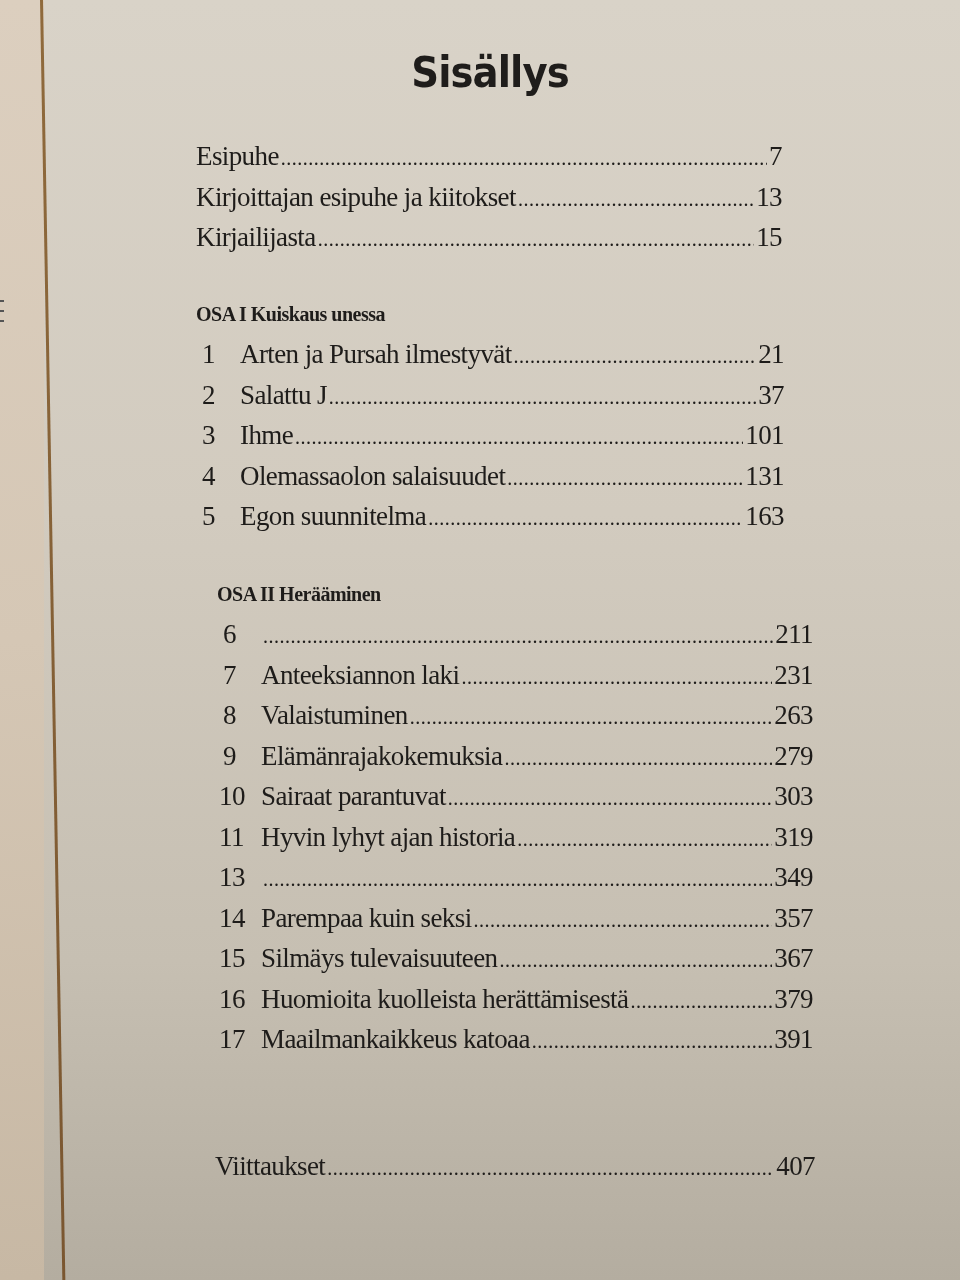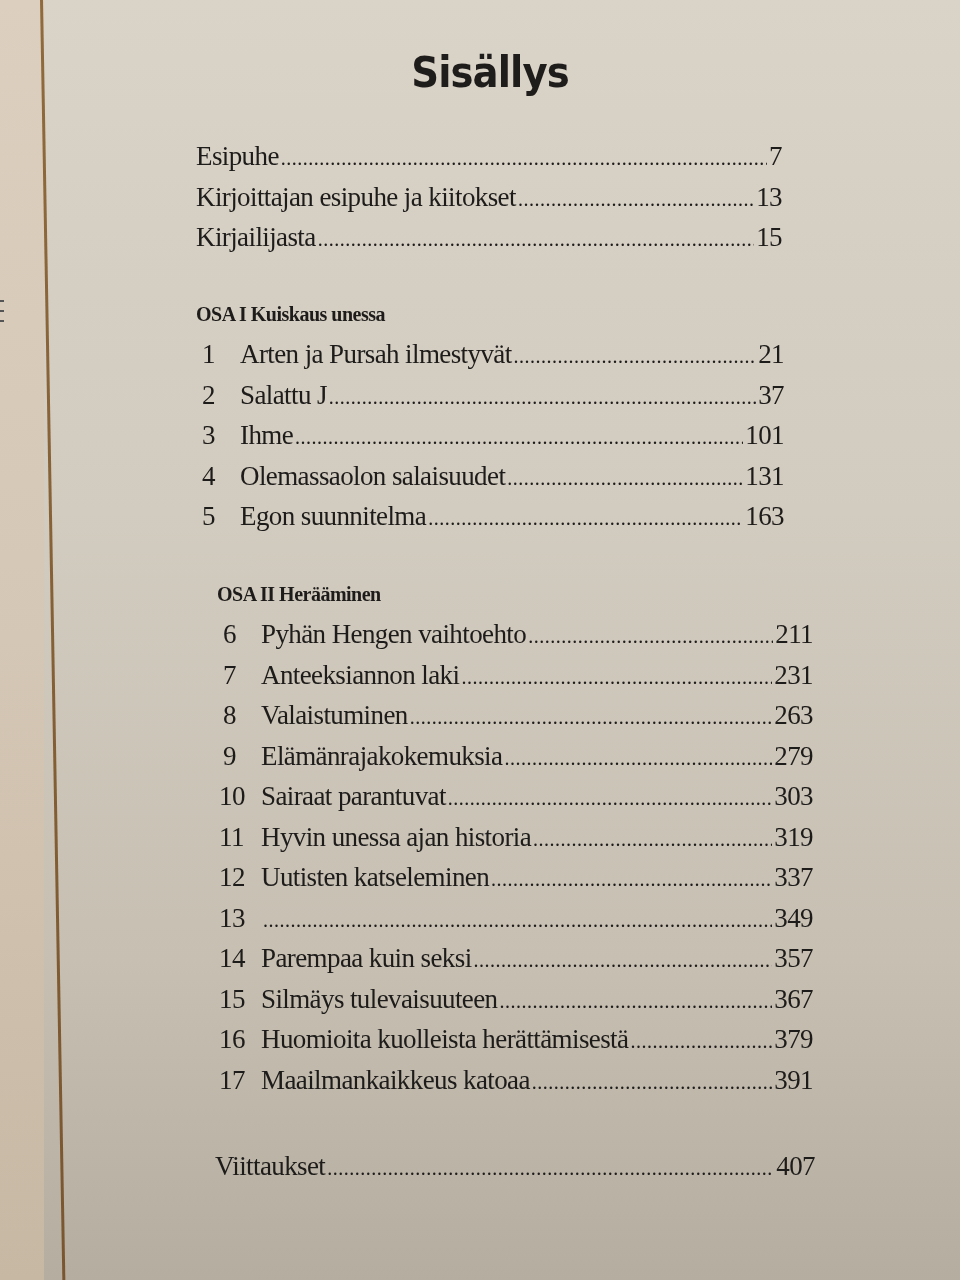--- a/index.html
+++ b/index.html
@@ -176,21 +176,20 @@
         <span class="page">163</span>
       </div>
     </div>
   </div>
 
   <div class="part2">
     <div class="section-heading">OSA II Herääminen</div>
     <div class="part-rows">
       <div class="row">
         <span class="num">6</span>
-        <span class="label">Pyhän Hengen vaihtoehto</span>
         <span class="dots"></span>
         <span class="page">211</span>
       </div>
       <div class="row">
         <span class="num">7</span>
         <span class="label">Anteeksiannon laki</span>
         <span class="dots"></span>
         <span class="page">231</span>
       </div>
       <div class="row">
@@ -206,29 +205,23 @@
         <span class="page">279</span>
       </div>
       <div class="row">
         <span class="num two">10</span>
         <span class="label">Sairaat parantuvat</span>
         <span class="dots"></span>
         <span class="page">303</span>
       </div>
       <div class="row">
         <span class="num two">11</span>
-        <span class="label">Hyvin unessa ajan historia</span>
+        <span class="label">Hyvin lyhyt ajan historia</span>
         <span class="dots"></span>
         <span class="page">319</span>
-      </div>
-      <div class="row">
-        <span class="num two">12</span>
-        <span class="label">Uutisten katseleminen</span>
-        <span class="dots"></span>
-        <span class="page">337</span>
       </div>
       <div class="row">
         <span class="num two">13</span>
         <span class="dots"></span>
         <span class="page">349</span>
       </div>
       <div class="row">
         <span class="num two">14</span>
         <span class="label">Parempaa kuin seksi</span>
         <span class="dots"></span>

